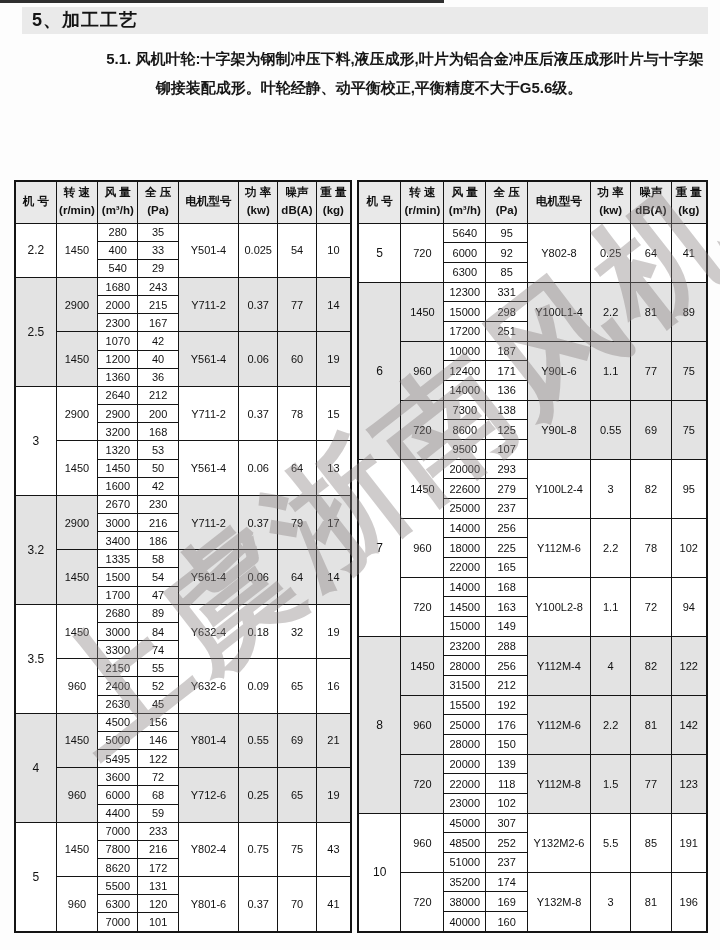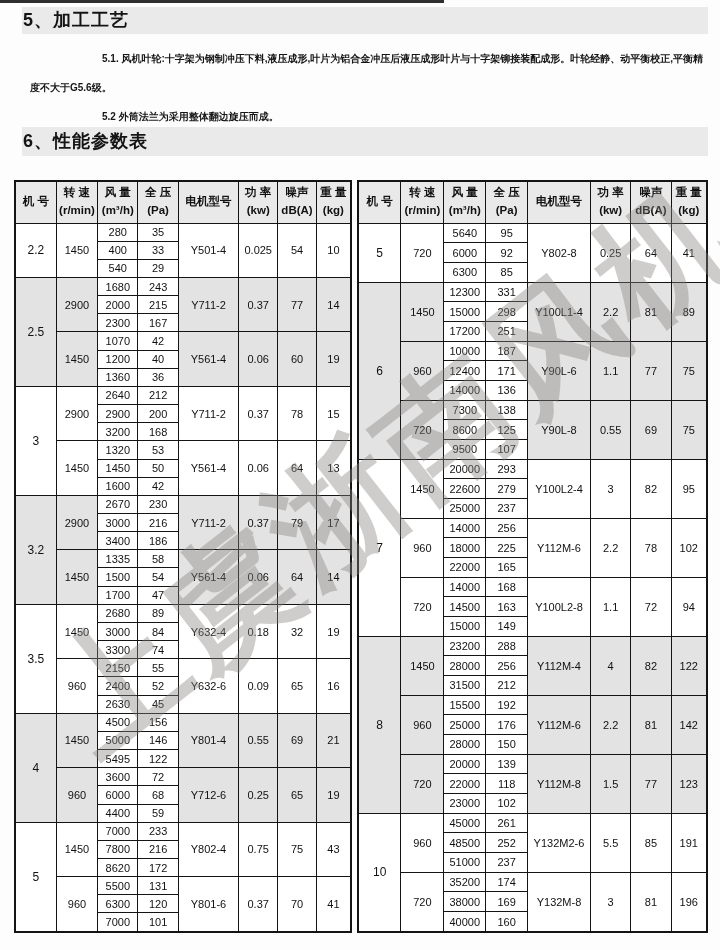--- a/index.html
+++ b/index.html
@@ -16,31 +16,32 @@
     background:#fdfdfd;color:var(--ink);
     position:relative;overflow:hidden;
   }
   .page{position:absolute;inset:0;width:720px;height:950px;}
 
   .topstrip{position:absolute;left:0;top:0;width:444px;height:3px;background:#2f2f2f;}
 
   .secbar{position:absolute;left:22px;width:686px;background:var(--bar-bg);}
   .secbar .sectitle{
     font-size:18px;font-weight:bold;color:#141414;
-    padding-left:1px;letter-spacing:1px;
+    padding-left:10px;letter-spacing:1px;
   }
   #secbar5{top:7px;height:27px;}
   #secbar5 .sectitle{line-height:27px;}
   #secbar6{top:127px;height:29px;}
   #secbar6 .sectitle{line-height:29px;}
 
   .proc{
     position:absolute;left:30px;top:44px;width:678px;
-    font-size:10px;line-height:29px;color:#161616;
+    font-size:15px;line-height:29px;color:#161616;
     font-weight:bold;
+    text-align:center;
   }
   .proc p{text-indent:72px;}
 
   .tablewrap{position:absolute;top:180px;}
   #tableL{left:14px;width:338px;}
   #tableR{left:357px;width:351px;}
 
   table.perf{
     border-collapse:collapse;table-layout:fixed;
     width:100%;height:753px;
@@ -78,26 +79,22 @@
 <div class="page">
 
   <div class="topstrip"></div>
 
   <div class="secbar" id="secbar5">
     <div class="sectitle">5、加工工艺</div>
   </div>
 
   <div class="proc">
     <p>5.1.  风机叶轮:十字架为钢制冲压下料,液压成形,叶片为铝合金冲压后液压成形叶片与十字架铆接装配成形。叶轮经静、动平衡校正,平衡精度不大于G5.6级。</p>
-    <p>5.2  外筒法兰为采用整体翻边旋压而成。</p>
   </div>
 
-  <div class="secbar" id="secbar6">
-    <div class="sectitle">6、性能参数表</div>
-  </div>
 
   <div class="tablewrap" id="tableL">
       <table class="perf">
         <colgroup>
           <col style="width: 12.3%;">
           <col style="width: 12.3%;">
           <col style="width: 12%;">
           <col style="width: 12%;">
           <col style="width: 18%;">
           <col style="width: 11.6%;">
@@ -556,21 +553,21 @@
             <td>118</td>
           </tr>
           <tr>
             <td>23000</td>
             <td>102</td>
           </tr>
           <tr>
             <td rowspan="6" class="model">10</td>
             <td rowspan="3">960</td>
             <td>45000</td>
-            <td>261</td>
+            <td>307</td>
             <td rowspan="3">Y132M2-6</td>
             <td rowspan="3">5.5</td>
             <td rowspan="3">85</td>
             <td rowspan="3">191</td>
           </tr>
           <tr>
             <td>48500</td>
             <td>252</td>
           </tr>
           <tr>

